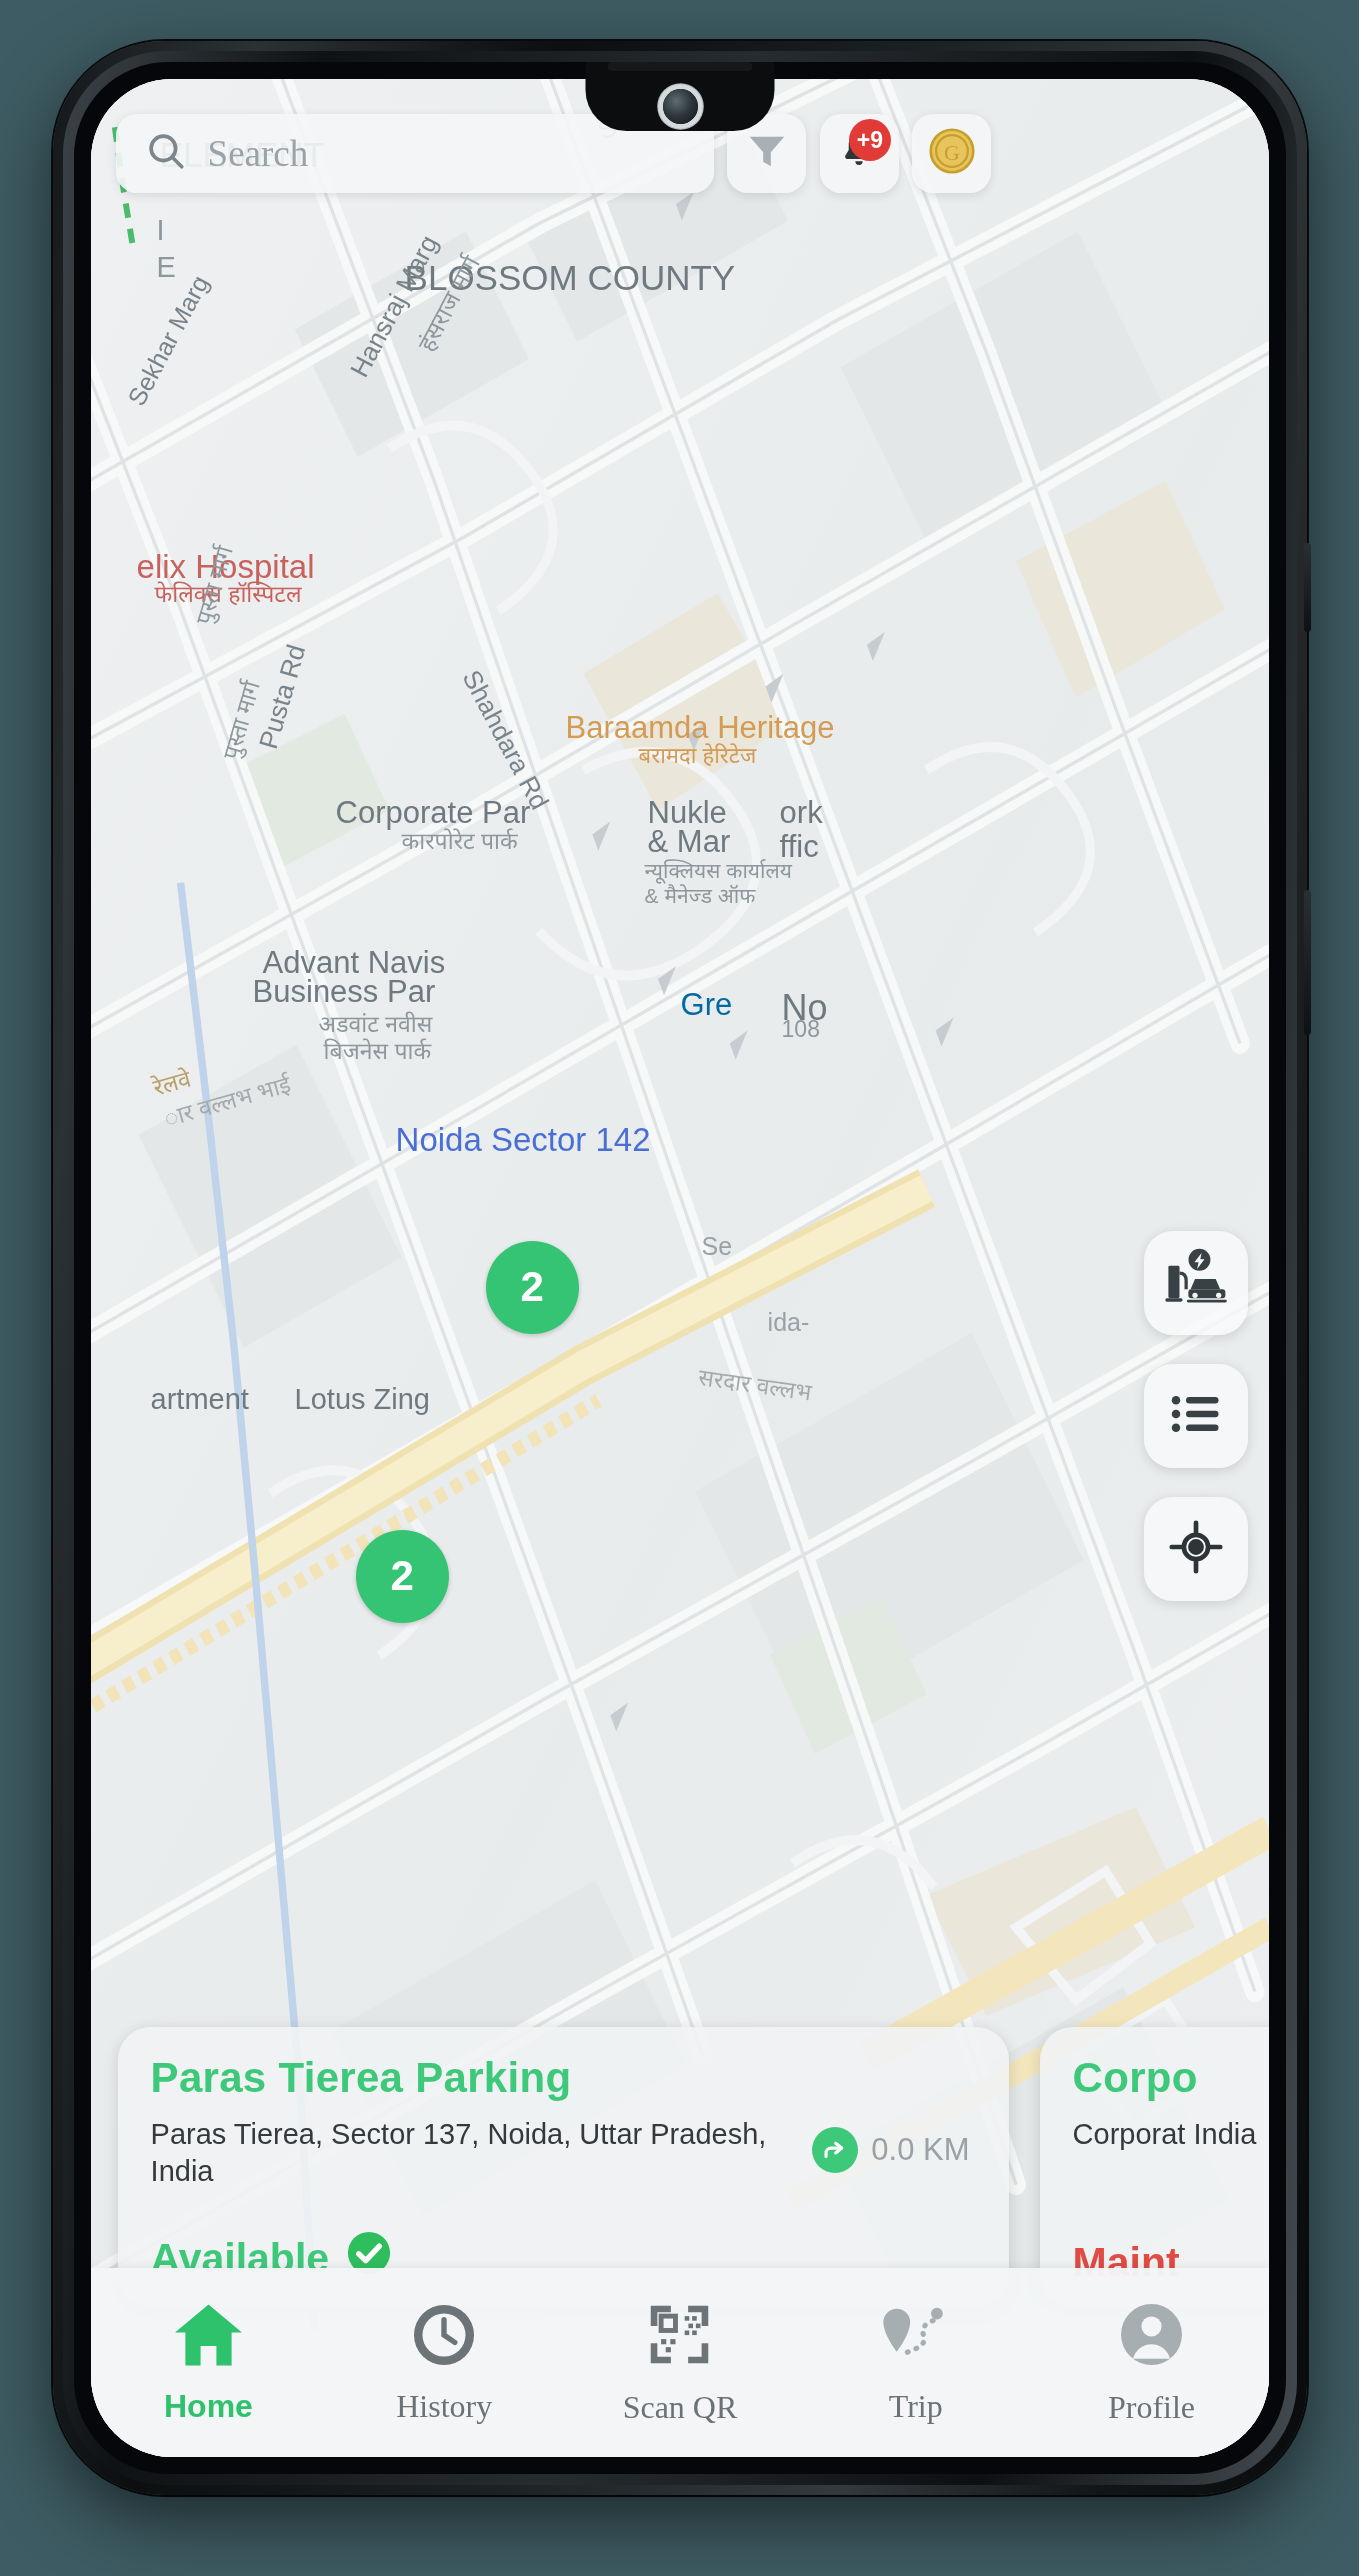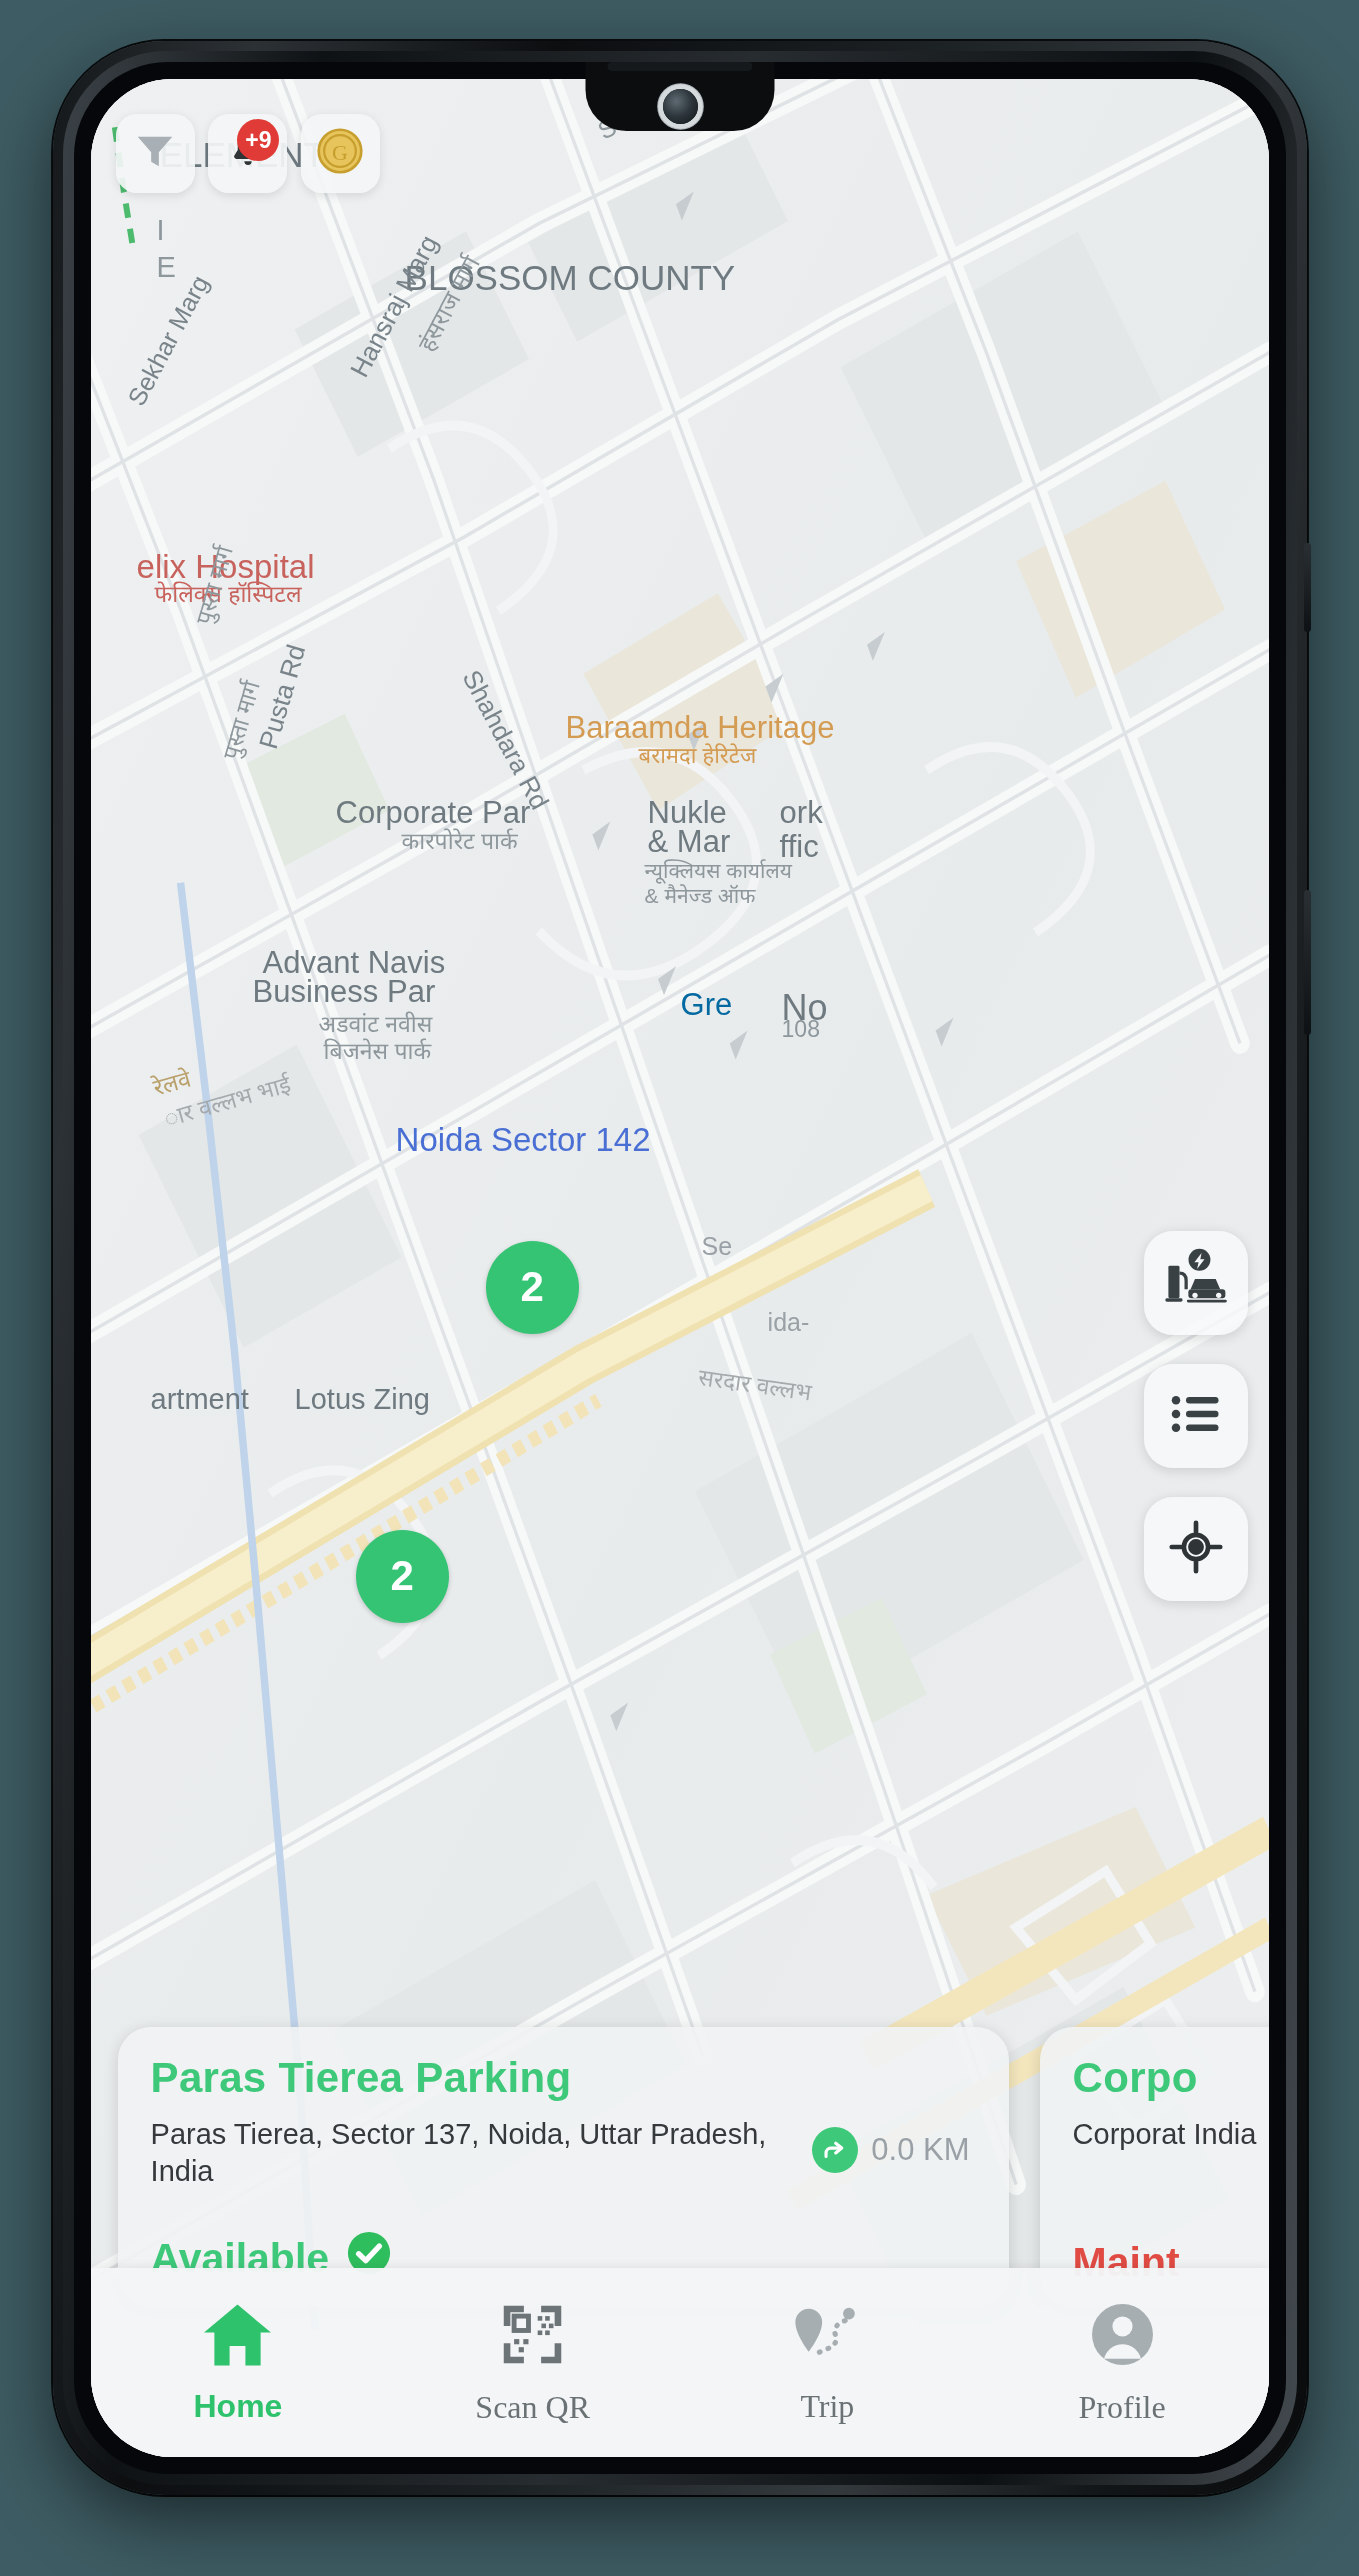--- a/index.html
+++ b/index.html
@@ -373,20 +373,29 @@
                 </svg>
             </div>
 
             <div id="clusters">
                 <div class="cluster" style="left: 395px; top: 1162px; width: 93px; height: 93px; font-size: 42px;">2</div>
                 <div class="cluster" style="left: 265px; top: 1451px; width: 93px; height: 93px; font-size: 42px;">2</div>
               </div>
           </div>
 
           <div class="topbar">
+            <div class="search-box">
+              <span>
+                <svg width="42" height="42" viewBox="0 0 24 24" fill="none" stroke="#7d868c" stroke-width="2.1">
+                  <circle cx="10.5" cy="10.5" r="7"></circle>
+                    <path d="M15.6 15.6 L21 21" stroke-linecap="round"></path>
+                </svg>
+              </span>
+              <span class="search-ph">Search</span>
+            </div>
 
             <div class="sq-btn">
               <span>
                 <svg width="46" height="46" viewBox="0 0 24 24" fill="#a8b0b5">
                   <path d="M3 4.5h18l-7 8.2V20l-4-2.4v-4.9z"></path>
                 </svg>
               </span>
             </div>
 
             <div class="sq-btn">
@@ -487,20 +496,30 @@
             <div class="navitem active">
               <span>
                 <svg width="73" height="68" viewBox="0 0 24 22" fill="#2ec26c">
                   <path d="M12 1 L23 10.2 h-3.4 V21 H14.6 v-6.4 h-5.2 V21 H4.4 V10.2 H1 Z"></path>
                 </svg>
               </span>
               <span class="navlabel">Home</span>
             </div>
             <div class="navitem">
               <span>
+                <svg width="68" height="68" viewBox="0 0 24 24">
+                  <circle cx="12" cy="12" r="10.6" fill="#6d7478"></circle>
+                  <circle cx="12" cy="12" r="7.6" fill="#f3f5f6"></circle>
+                  <path d="M12 6.6 V12 L15.8 14.6" stroke="#6d7478" stroke-width="1.9" fill="none" stroke-linecap="round"></path>
+                </svg>
+              </span>
+              <span class="navlabel">History</span>
+            </div>
+            <div class="navitem">
+              <span>
                 <svg width="69" height="69" viewBox="0 0 24 24" fill="#6d7478">
                   <path d="M2 2h7v2.3H4.3V9H2Z"></path>
                     <path d="M22 2h-7v2.3h4.7V9H22Z"></path>
                   <path d="M2 22h7v-2.3H4.3V15H2Z"></path>
                     <path d="M22 22h-7v-2.3h4.7V15H22Z"></path>
                   <rect x="5.6" y="5.6" width="5" height="5" fill="none" stroke="#6d7478" stroke-width="1.7"></rect>
                   <rect x="13.8" y="5.6" width="1.6" height="1.6"></rect>
                     <rect x="16.4" y="5.6" width="1.6" height="1.6"></rect>
                   <rect x="15.1" y="8.2" width="1.6" height="1.6"></rect>
                     <rect x="17.7" y="8.2" width="1.6" height="1.6"></rect>

